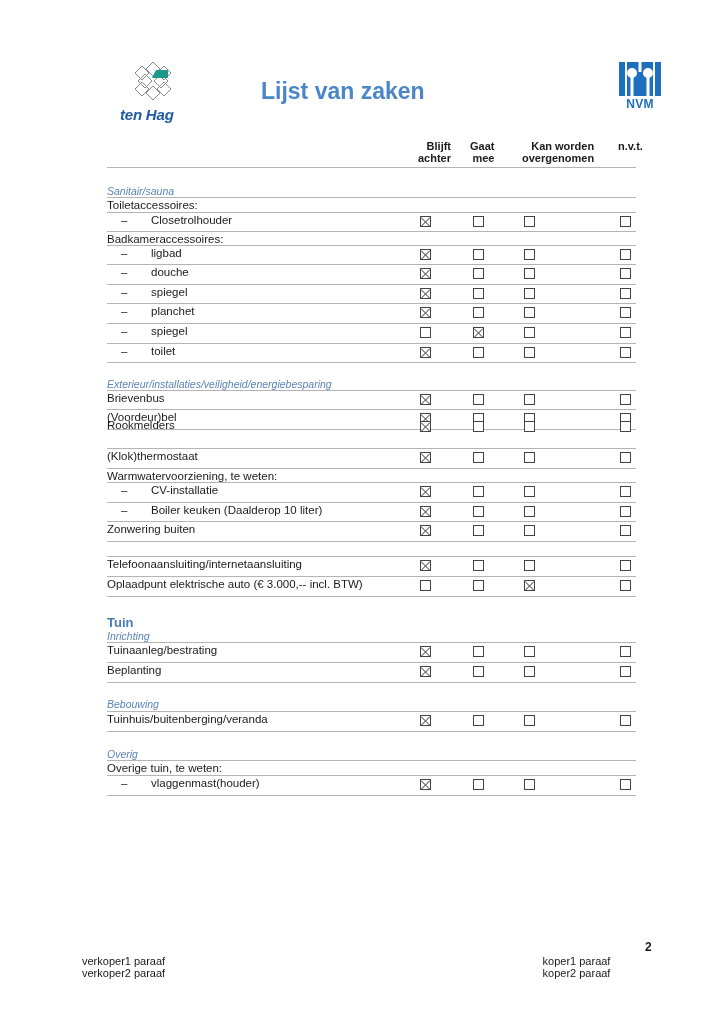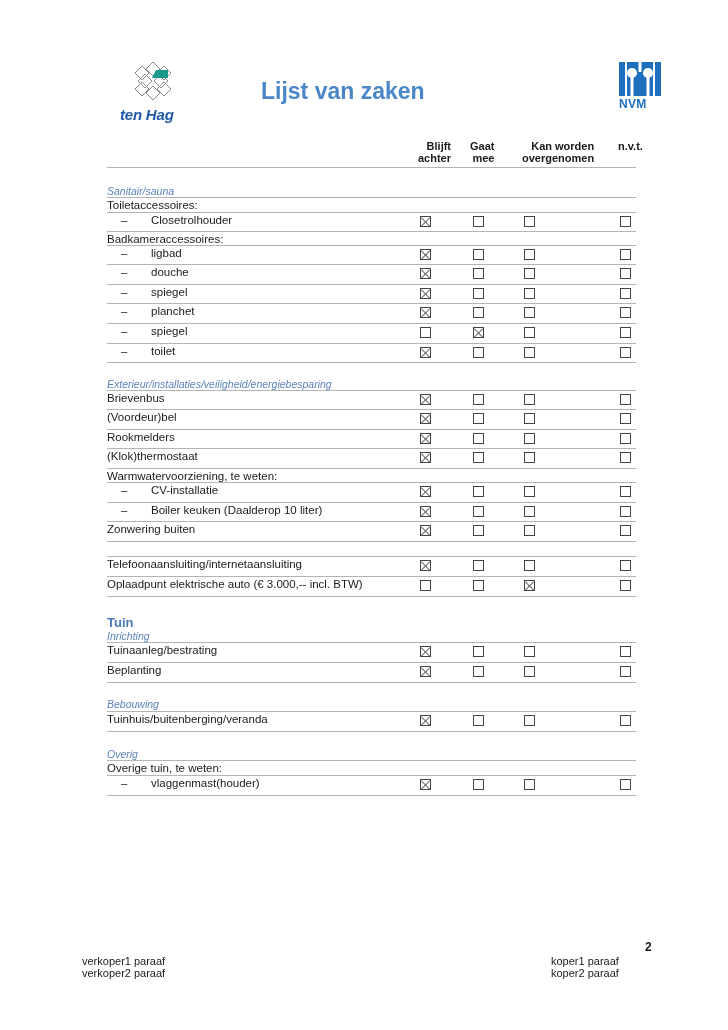--- a/index.html
+++ b/index.html
@@ -6,21 +6,21 @@
   html, body { width: 728px; height: 1030px; background: #ffffff; }
   body { position: relative; font-family: "Liberation Sans", sans-serif; color: #1a1a1a; overflow: hidden; }
 
   .logo-tenhag { position: absolute; left: 118px; top: 58px; width: 70px; height: 66px; }
   .logo-tenhag svg { position: absolute; left: 12px; top: 0; }
   .tenhag-text { position: absolute; left: 2px; top: 48px; font-size: 15px; font-weight: bold; font-style: italic; color: #1f5aa6; letter-spacing: -0.2px; }
 
   .page-title { position: absolute; left: 261px; top: 78px; font-size: 23px; font-weight: bold; color: #4a86c8; }
 
   .logo-nvm { position: absolute; left: 619px; top: 62px; width: 42px; height: 50px; }
-  .nvm-text { position: absolute; left: 0; top: 35px; width: 42px; font-size: 12px; font-weight: bold; color: #1f6fbf; letter-spacing: 0.3px; }
+  .nvm-text { position: absolute; left: 0; top: 35px; width: 42px; text-align: center; font-size: 12px; font-weight: bold; color: #1f6fbf; letter-spacing: 0.3px; }
 
   .col-header { position: absolute; top: 140px; font-size: 11px; font-weight: bold; line-height: 12px; color: #1a1a1a; text-align: right; }
 
   .table { position: absolute; left: 107px; top: 167px; width: 529px; }
   .hline { position: absolute; left: 0; width: 529px; height: 1px; background: #b4b4b4; }
 
   .row { position: absolute; left: 0; width: 529px; height: 19px; }
   .label { position: absolute; left: 0; top: 2px; font-size: 11.5px; color: #1a1a1a; white-space: nowrap; }
   .label.sub { left: 14px; }
   .label.sub .dash { display: inline-block; width: 30px; }
@@ -174,21 +174,21 @@
     </div>
   <div class="hline" style="top:242px"></div>
   <div class="row" style="top:242px">
     <span class="label">(Voordeur)bel</span>
   <span class="cb c0 checked"></span>
       <span class="cb c1"></span>
       <span class="cb c2"></span>
       <span class="cb c3"></span>
     </div>
   <div class="hline" style="top:262px"></div>
-  <div class="row" style="top:262px">
+  <div class="row" style="top:250px">
     <span class="label">Rookmelders</span>
   <span class="cb c0 checked"></span>
       <span class="cb c1"></span>
       <span class="cb c2"></span>
       <span class="cb c3"></span>
     </div>
   <div class="hline" style="top:281px"></div>
   <div class="row" style="top:281px">
     <span class="label">(Klok)thermostaat</span>
   <span class="cb c0 checked"></span>
@@ -288,16 +288,16 @@
       <span class="cb c3"></span>
     </div>
   <div class="hline" style="top:628px"></div>
 </div>
 
 <div class="page-num">2</div>
 <div class="footer" style="left:82px; top:955px">
   <div>verkoper1 paraaf</div>
   <div>verkoper2 paraaf</div>
 </div>
-<div class="footer" style="left:551px; top:955px; width:89px; text-align:left">
+<div class="footer" style="left:532px; top:955px; width:89px; text-align:center">
   <div>koper1 paraaf</div>
   <div>koper2 paraaf</div>
 </div>
 
 </body></html>

